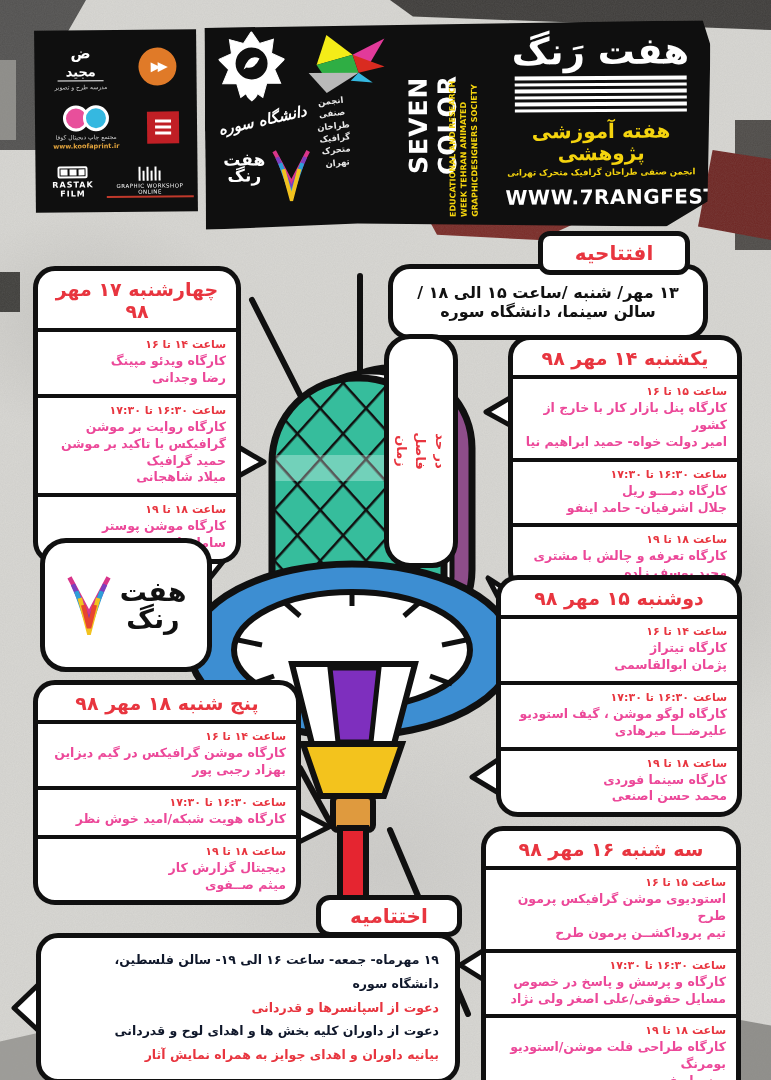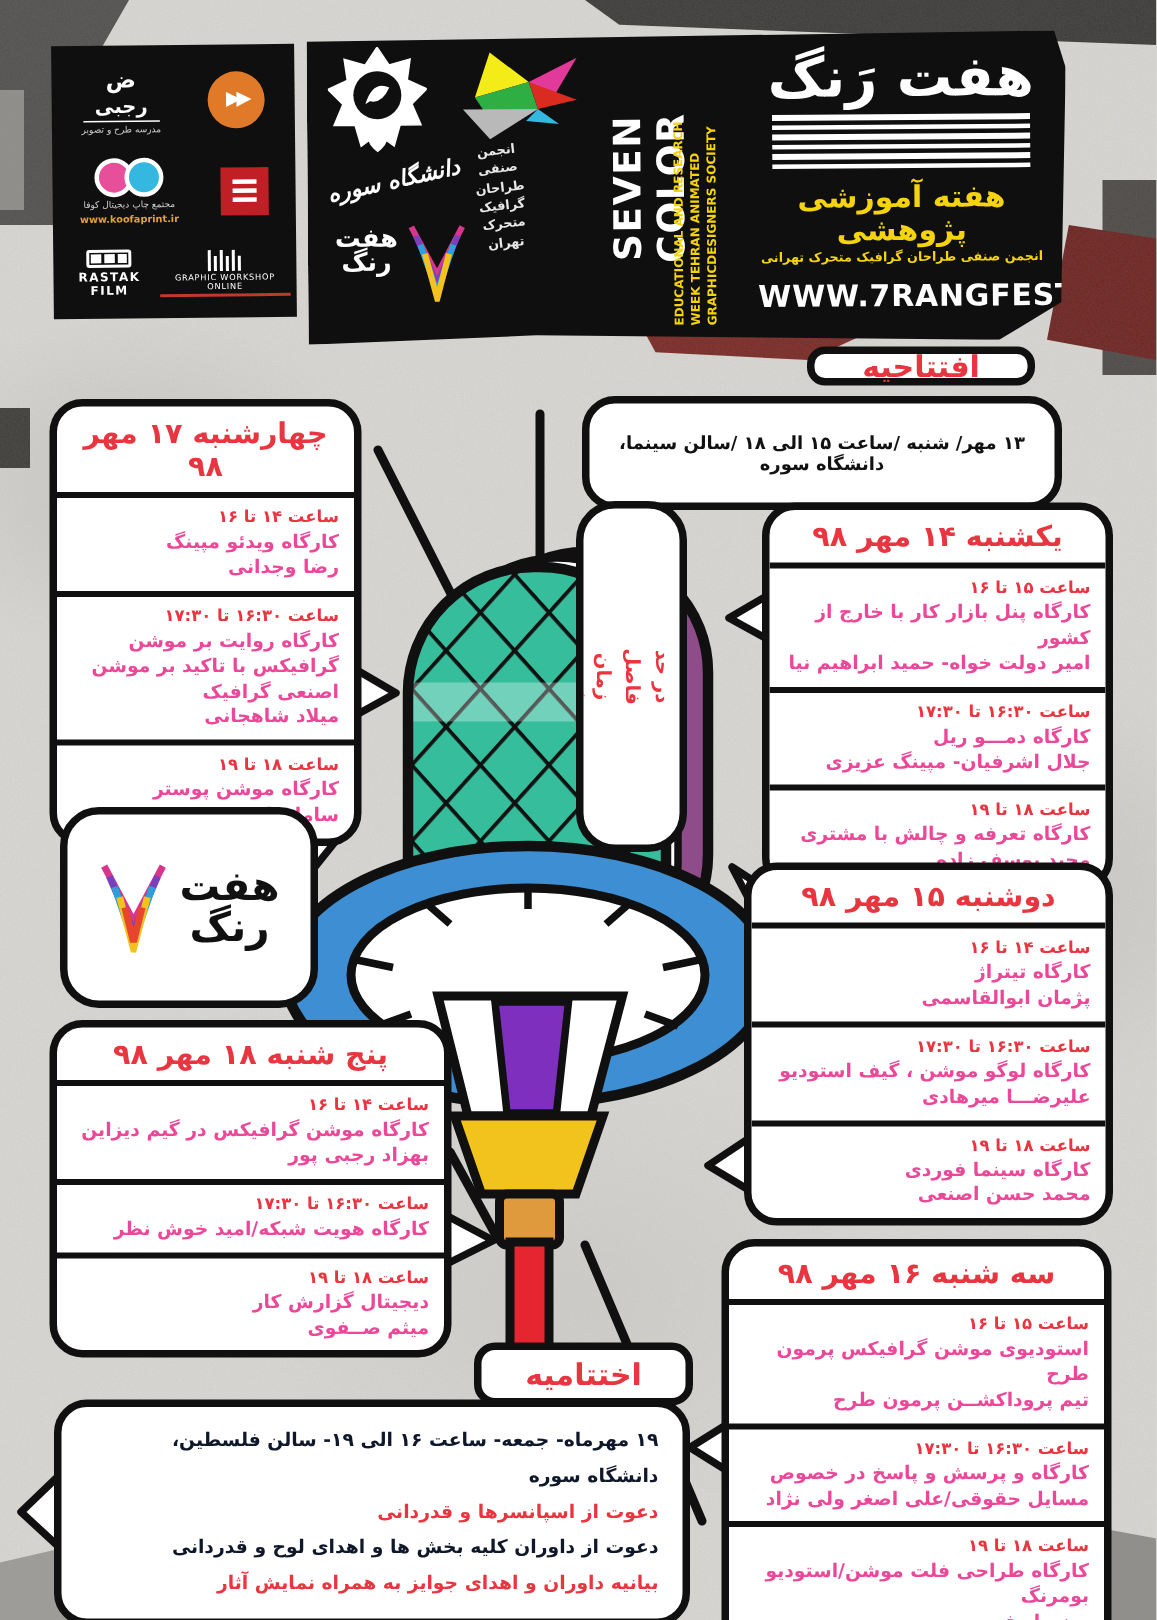--- a/index.html
+++ b/index.html
@@ -66,23 +66,23 @@
   .assoc-fa{color:#f5d40e;font-size:8.5px;font-weight:bold;margin-top:3px;}
   .site{color:#fff;font-size:20px;font-weight:900;letter-spacing:.5px;margin-top:8px;}
   
   svg.lines{position:absolute;inset:0;z-index:2;pointer-events:none;}
   svg.mic{position:absolute;inset:0;z-index:3;pointer-events:none;}
   
   .bubble{position:absolute;background:#fff;border:5px solid #101010;border-radius:22px;z-index:4;box-sizing:border-box;}
   .rtl{direction:rtl;}
   .tab{display:flex;align-items:center;justify-content:center;border-radius:12px;
        color:#e8353f;font-weight:900;font-size:20px;z-index:5;}
-  .b-opening-tab{left:538px;top:231px;width:152px;height:26px;}
+  .b-opening-tab{left:538px;top:231px;width:152px;height:44px;}
   .b-opening{left:388px;top:264px;width:320px;height:76px;display:flex;align-items:center;justify-content:center;
-       font-size:12px;font-weight:bold;color:#111;text-align:center;padding:0 10px;}
+       font-size:16px;font-weight:bold;color:#111;text-align:center;padding:0 10px;}
   .b-closing-tab{left:316px;top:895px;width:146px;height:42px;border-radius:14px;}
   .b-closing{left:36px;top:933px;width:424px;padding:10px 16px 12px;}
   .b-closing .cl{font-size:12.5px;font-weight:bold;line-height:1.9;text-align:right;}
   .cl-red{color:#e8353f;}
   .cl-black{color:#0f172a;margin-left:26px;}
   .day{display:flex;flex-direction:column;overflow:hidden;}
   .day-title{color:#e8353f;font-weight:900;font-size:19px;text-align:center;padding:7px 4px 6px;border-bottom:4px solid #101010;}
   .session{padding:6px 10px 7px;}
   .session + .session{border-top:4px solid #101010;}
   .time{color:#e8353f;font-size:11px;font-weight:900;margin-bottom:2px;}
@@ -178,21 +178,21 @@
   <polygon points="330,668 379,668 371,742 338,742" fill="#7e2fbe" stroke="#101010" stroke-width="5"></polygon>
   <polygon points="303,744 402,744 384,796 321,796" fill="#f3c31d" stroke="#101010" stroke-width="6"></polygon>
   <rect x="333" y="796" width="40" height="34" rx="5" fill="#df9a3e" stroke="#101010" stroke-width="6"></rect>
   <rect x="340" y="828" width="26" height="252" fill="#e52530" stroke="#101010" stroke-width="6"></rect>
 </svg>
 
 <div class="panel panel-sponsors">
   <div class="sp-row">
     <div class="sp-cell">
       <span class="zima-mark">ض</span>
-      <span class="zima-name">رجبی</span>
+      <span class="zima-name">مجید</span>
       <span class="tiny">مدرسه طرح و تصویر</span>
     </div>
     <div class="sp-cell">
       <span class="ff-circle">
           <i>▶▶</i>
         </span>
     </div>
   </div>
   <div class="sp-row">
     <div class="sp-cell">
@@ -295,21 +295,21 @@
 <div class="bubble day b-sun rtl">
   <div class="day-title">یکشنبه ۱۴ مهر ۹۸</div>
   <div class="session">
     <div class="time">ساعت ۱۵ تا ۱۶</div>
     <div class="wtitle">کارگاه پنل بازار کار با خارج از کشور</div>
     <div class="speaker">امیر دولت خواه- حمید ابراهیم نیا</div>
   </div>
   <div class="session">
     <div class="time">ساعت ۱۶:۳۰ تا ۱۷:۳۰</div>
     <div class="wtitle">کارگاه دمـــو ریل</div>
-    <div class="speaker">جلال اشرفیان- مپینگ عزیزی</div>
+    <div class="speaker">جلال اشرفیان- حامد اینفو</div>
   </div>
   <div class="session">
     <div class="time">ساعت ۱۸ تا ۱۹</div>
     <div class="wtitle">کارگاه تعرفه و چالش با مشتری</div>
     <div class="speaker">مجید یوسف زاده</div>
   </div>
 </div>
 
 <div class="bubble day b-mon rtl">
   <div class="day-title">دوشنبه ۱۵ مهر ۹۸</div>
@@ -351,21 +351,21 @@
 
 <div class="bubble day b-wed rtl">
   <div class="day-title">چهارشنبه ۱۷ مهر ۹۸</div>
   <div class="session">
     <div class="time">ساعت ۱۴ تا ۱۶</div>
     <div class="wtitle">کارگاه ویدئو مپینگ</div>
     <div class="speaker">رضا وجدانی</div>
   </div>
   <div class="session">
     <div class="time">ساعت ۱۶:۳۰ تا ۱۷:۳۰</div>
-    <div class="wtitle">کارگاه روایت بر موشن گرافیکس با تاکید بر موشن اصنعی گرافیک</div>
+    <div class="wtitle">کارگاه روایت بر موشن گرافیکس با تاکید بر موشن حمید گرافیک</div>
     <div class="speaker">میلاد شاهجانی</div>
   </div>
   <div class="session">
     <div class="time">ساعت ۱۸ تا ۱۹</div>
     <div class="wtitle">کارگاه موشن پوستر</div>
     <div class="speaker">سامان ارشدی</div>
   </div>
 </div>
 
 <div class="bubble day b-thu rtl">

